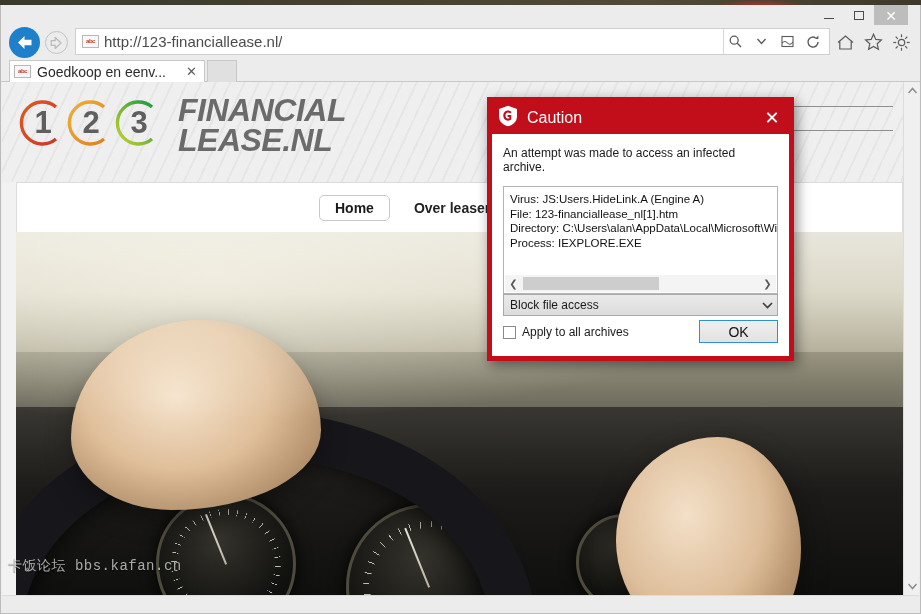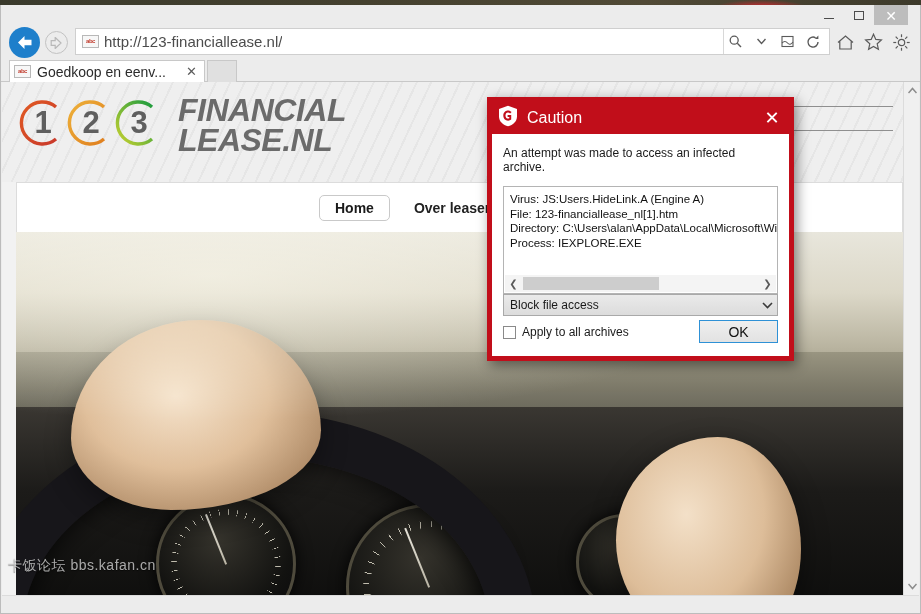--- a/index.html
+++ b/index.html
@@ -247,21 +247,21 @@
     background: radial-gradient(ellipse at 22% 20%, rgba(255,252,240,0.55) 0%, rgba(255,252,240,0) 58%);
     pointer-events: none;
   }
 
   
   #watermark {
     position: absolute; left: 6px; bottom: 20px;
     font-size: 14px; color: rgba(230,230,230,0.72);
     letter-spacing: 0.5px;
     text-shadow: 0 1px 1px rgba(0,0,0,0.6);
-    font-family: Liberation Sans, sans-serif;
+    font-family: Liberation Mono, monospace;
     z-index: 40;
   }
 
   
   #status-bar {
     position: absolute; left: 1px; bottom: 0; width: 917px; height: 18px;
     background: #ececec; border-top: 1px solid #dcdcdc;
   }
 
   

